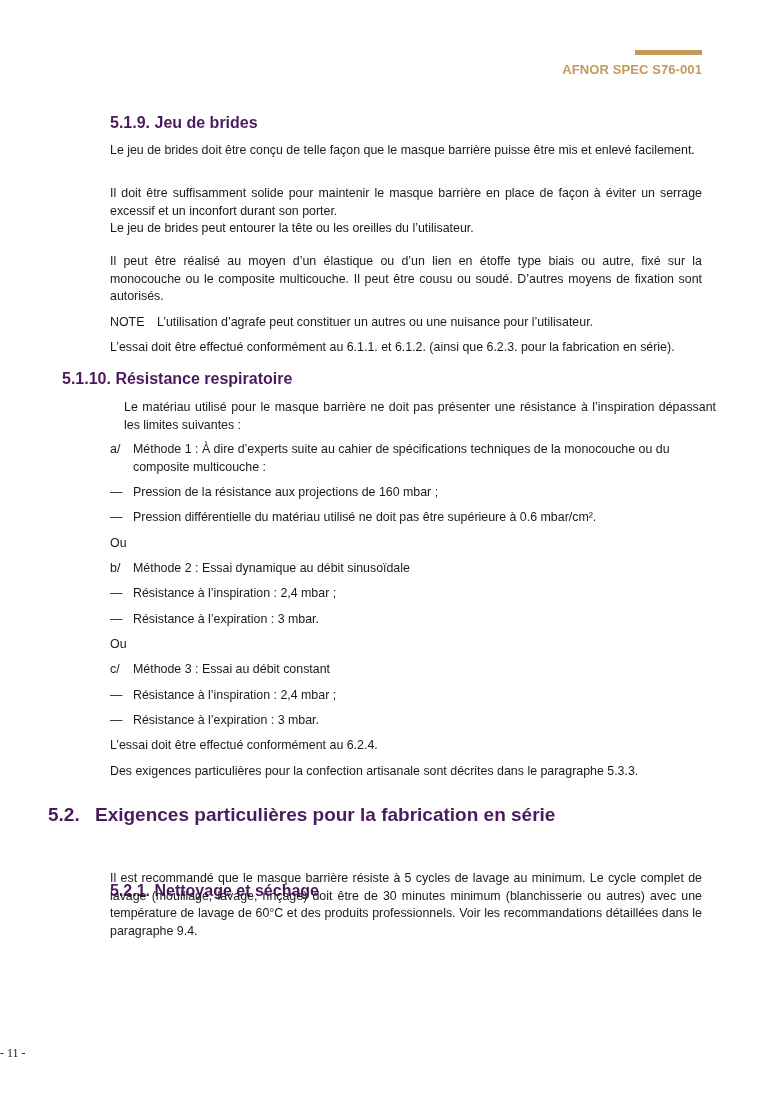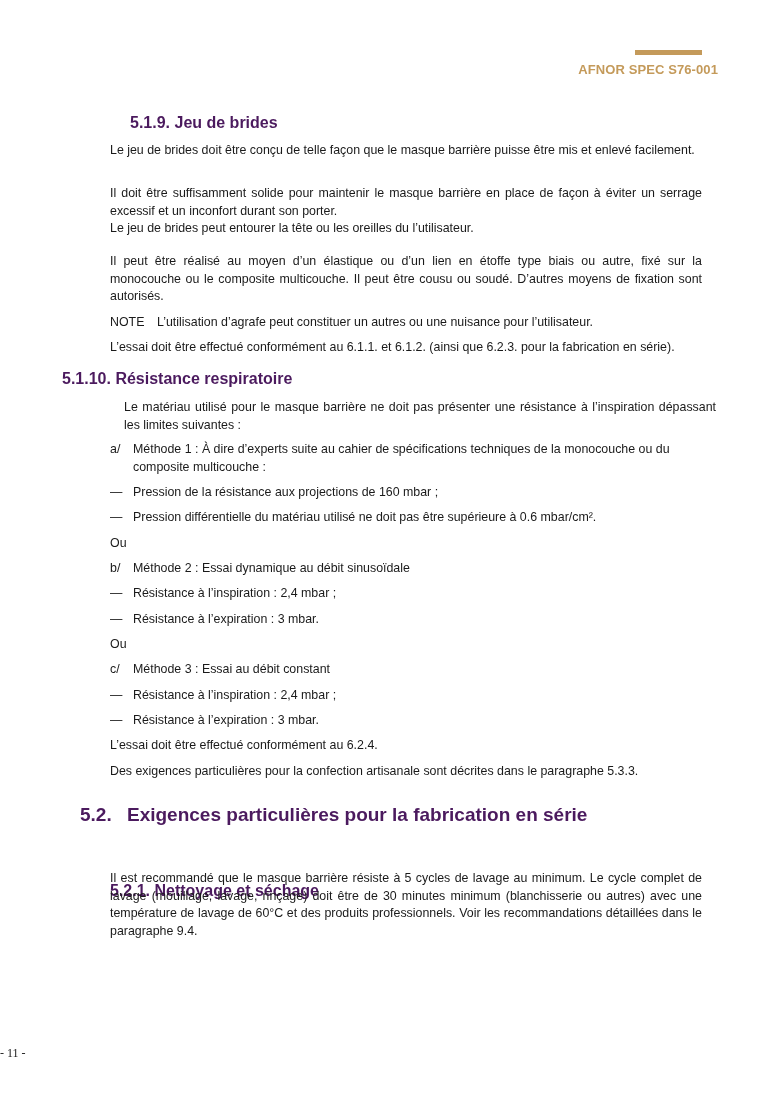--- a/index.html
+++ b/index.html
@@ -1,36 +1,36 @@
 <!DOCTYPE html>
 <html><head>
   <meta charset="utf-8">
   <style>
     html, body { margin: 0; padding: 0; background: #ffffff; }
     body { width: 776px; height: 1098px; position: relative; overflow: hidden;
       font-family: "Liberation Sans", sans-serif; color: #1a1a1a; }
     .header-bar { position: absolute; left: 635px; top: 50px; width: 67px; height: 5px; background: #c49a5a; }
-    .header-code { position: absolute; right: 58px; top: 62px; font-size: 13px; font-weight: bold; color: #c49a5a; letter-spacing: 0.1px; }
+    .header-code { position: absolute; right: 74px; top: 62px; font-size: 13px; font-weight: bold; color: #c49a5a; letter-spacing: 0.1px; }
     .h3 { position: absolute; font-size: 16px; font-weight: bold; color: #4b1a5e; }
     .h2 { position: absolute; font-size: 19px; font-weight: bold; color: #4b1a5e; }
     .h2 .num { display: inline-block; width: 47px; }
     .p { position: absolute; left: 110px; width: 592px; font-size: 12.4px; line-height: 17.5px; text-align: justify; }
     .li { position: absolute; left: 110px; width: 592px; font-size: 12.4px; line-height: 17.5px; }
     .li .mark { position: absolute; left: 0; top: 0; width: 22px; }
     .li .txt { display: block; margin-left: 23px; }
     .note-label { display: inline-block; width: 47px; }
     .page-num { position: absolute; top: 1046px; left: 0; width: 776px; font-size: 12px; font-family: "Liberation Serif", serif; }
   </style>
 </head>
 <body>
 
 <div class="header-bar"></div>
 <div class="header-code">AFNOR SPEC S76-001</div>
 
-<div class="h3" style="left:110px; top:114px;margin-left:20px;">5.1.9. Jeu de brides</div>
+<div class="h3" style="left:110px; top:114px;">5.1.9. Jeu de brides</div>
 <div class="p" style="top:142px;">Le jeu de brides doit être conçu de telle façon que le masque barrière puisse être mis et enlevé facilement.</div>
 <div class="p" style="top:185px;">Il doit être suffisamment solide pour maintenir le masque barrière en place de façon à éviter un serrage excessif et un inconfort durant son porter.</div>
 <div class="p" style="top:220px;">Le jeu de brides peut entourer la tête ou les oreilles du l’utilisateur.</div>
 <div class="p" style="top:253px;">Il peut être réalisé au moyen d’un élastique ou d’un lien en étoffe type biais ou autre, fixé sur la monocouche ou le composite multicouche. Il peut être cousu ou soudé. D’autres moyens de fixation sont autorisés.</div>
 <div class="p" style="top:314px;">
   <span class="note-label">NOTE</span><span>L’utilisation d’agrafe peut constituer un autres ou une nuisance pour l’utilisateur.</span>
 </div>
 <div class="p" style="top:339px;">L’essai doit être effectué conformément au 6.1.1. et 6.1.2. (ainsi que 6.2.3. pour la fabrication en série).</div>
 
 <div class="h3" style="left:62px; top:370px;">5.1.10. Résistance respiratoire</div>
@@ -74,20 +74,20 @@
   <span class="mark">—</span>
   <span class="txt">Résistance à l’inspiration : 2,4 mbar ;</span>
 </div>
 <div class="li" style="top:712px;">
   <span class="mark">—</span>
   <span class="txt">Résistance à l’expiration : 3 mbar.</span>
 </div>
 <div class="p" style="top:737px;">L’essai doit être effectué conformément au 6.2.4.</div>
 <div class="p" style="top:763px;">Des exigences particulières pour la confection artisanale sont décrites dans le paragraphe 5.3.3.</div>
 
-<div class="h2" style="left:80px; top:804px;">
+<div class="h2" style="left:48px; top:804px;">
   <span class="num">5.2.</span><span>Exigences particulières pour la fabrication en série</span>
 </div>
 
 <div class="h3" style="left:110px; top:882px;">5.2.1. Nettoyage et séchage</div>
 <div class="p" style="top:870px;">Il est recommandé que le masque barrière résiste à 5 cycles de lavage au minimum. Le cycle complet de lavage (mouillage, lavage, rinçage) doit être de 30 minutes minimum (blanchisserie ou autres) avec une température de lavage de 60°C et des produits professionnels. Voir les recommandations détaillées dans le paragraphe 9.4.</div>
 
 <div class="page-num">- 11 -</div>
 
 </body></html>

